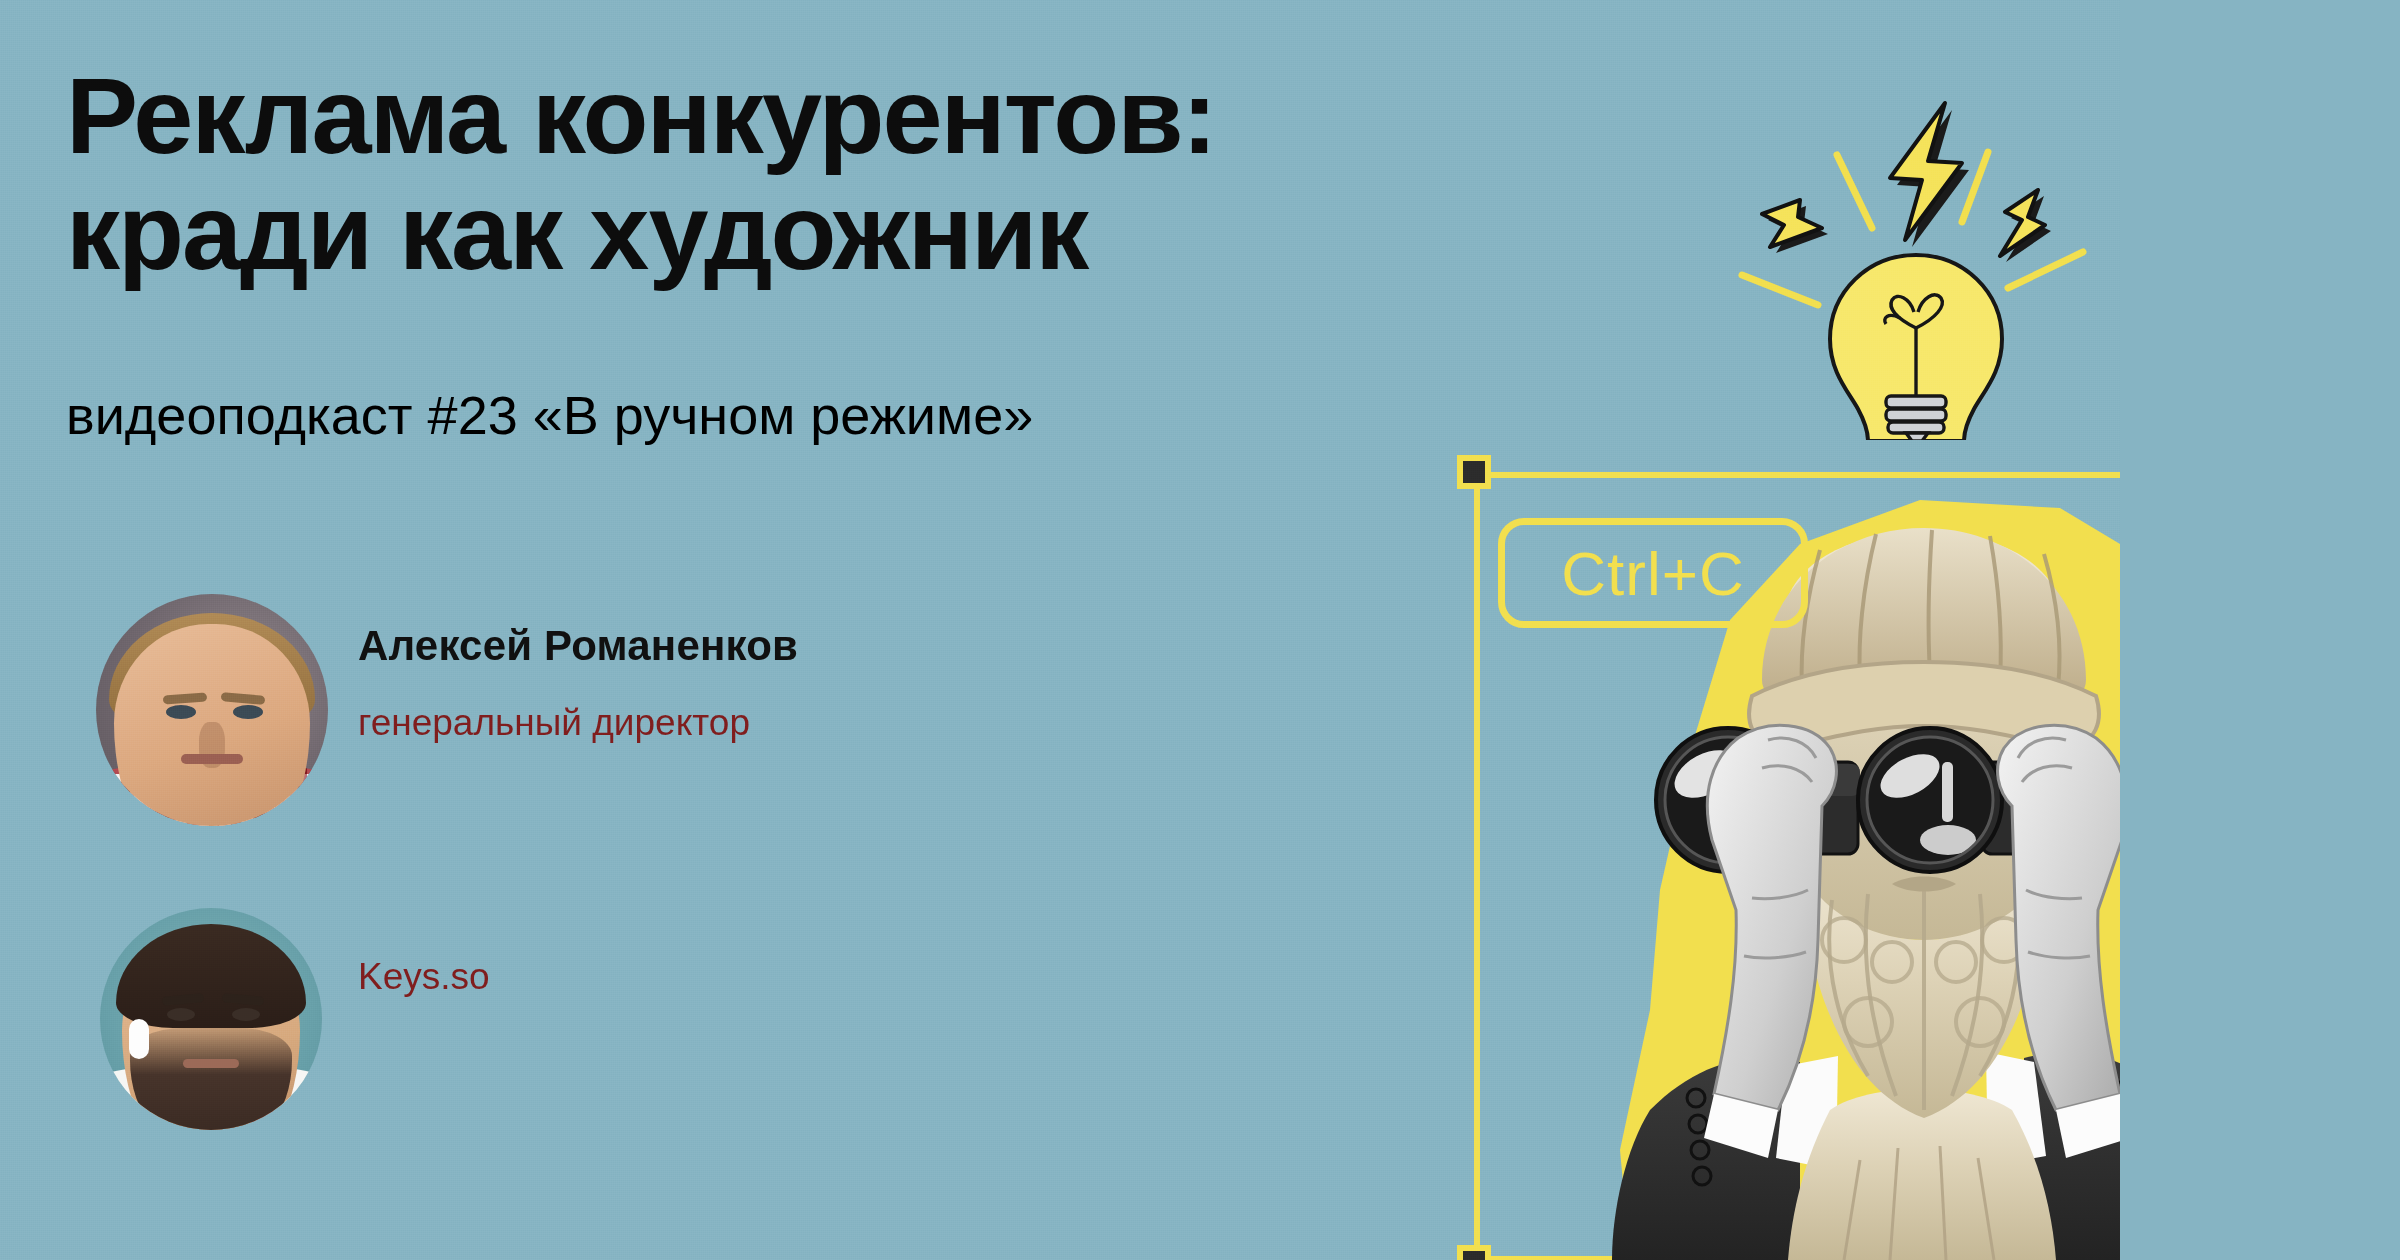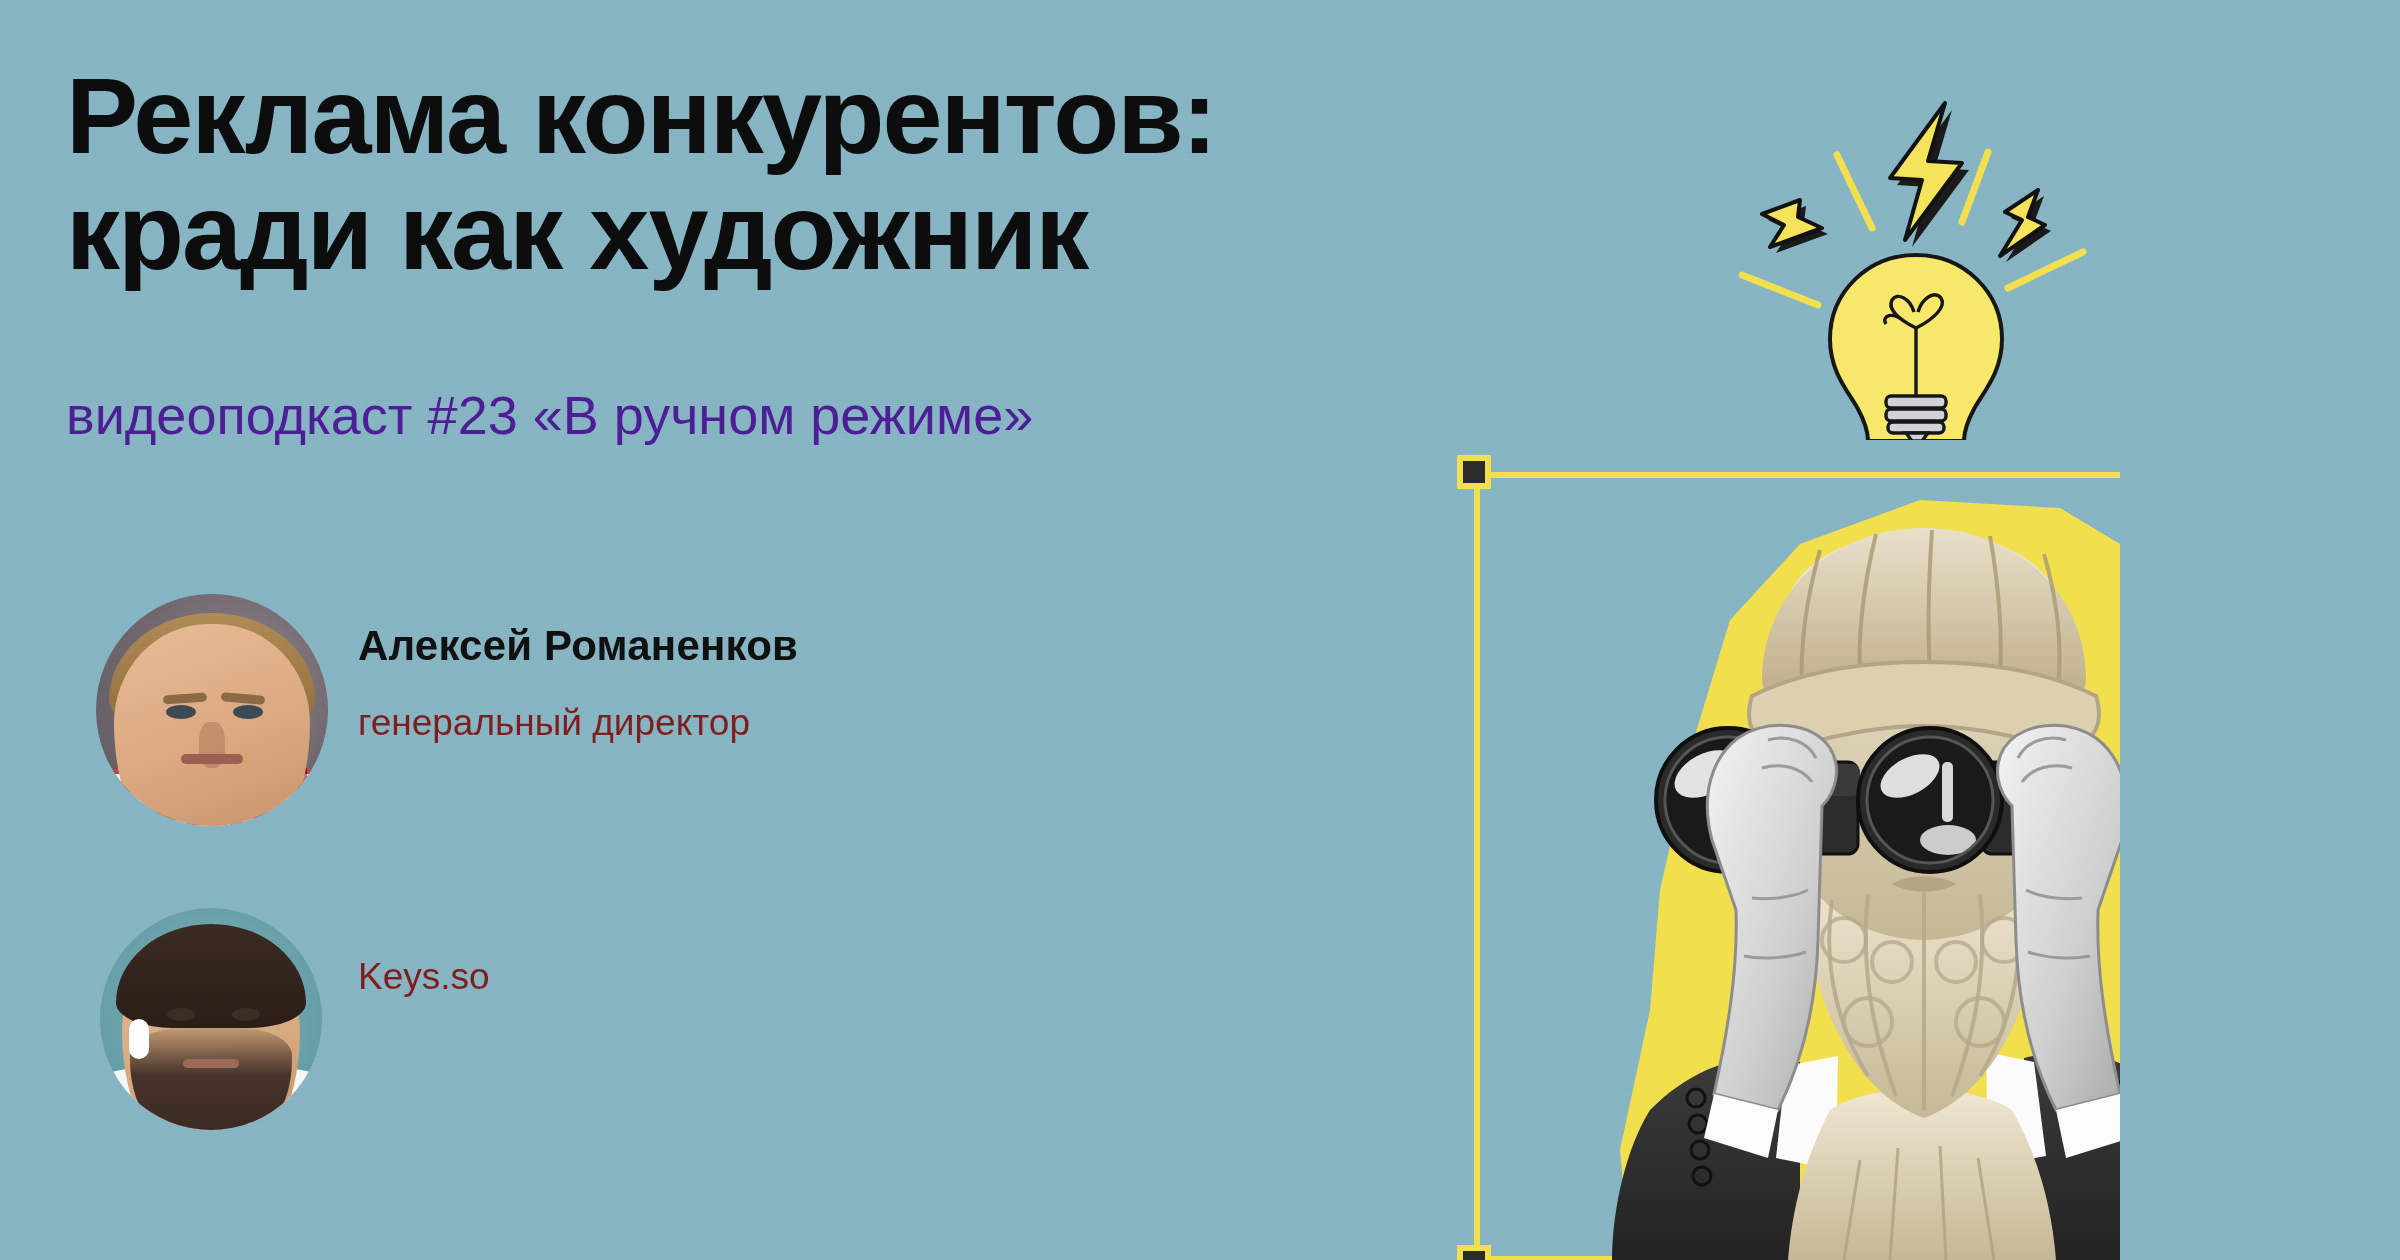--- a/index.html
+++ b/index.html
@@ -42,21 +42,21 @@
     transform:scaleX(1.0);
     transform-origin:left center;
     white-space:nowrap;
   }
   #subtitle {
     position:absolute; left:66px; top:384px;
     font-family:"Liberation Sans Narrow","Liberation Sans", sans-serif;
     font-weight:400;
     font-size:54px;
     letter-spacing:0px;
-    color:#4c1d95;
+    color:#000000;
     white-space:nowrap;
   }
 
   
   #speakers { position:absolute; left:96px; top:594px; width:1000px; }
   .speaker { position:relative; height:300px; }
   .speaker + .speaker { margin-top:8px; }
 
   .avatar {
     position:absolute; left:0; top:0;
@@ -416,20 +416,23 @@
           <path d="M566 270 C546 264 526 272 518 288"></path>
           <path d="M572 298 C552 292 532 298 522 312"></path>
           <path d="M582 428 C566 430 542 428 526 420"></path>
           <path d="M590 486 C572 490 546 488 528 482"></path>
         </g>
         <path d="M620 624 L556 640 L566 688 L630 668 Z" fill="#fcfcfc"></path>
       </g>
     </svg>
   </div>
 
+  <div id="ctrlc">
+    <span>Ctrl+C</span>
+  </div>
 
   <div id="speakers">
 
     <div class="speaker sp1">
       <div class="avatar av1">
         <div class="av1-bg"></div>
         <div class="hair"></div>
         <div class="neck"></div>
         <div class="shirt"></div>
         <div class="collarL"></div>

